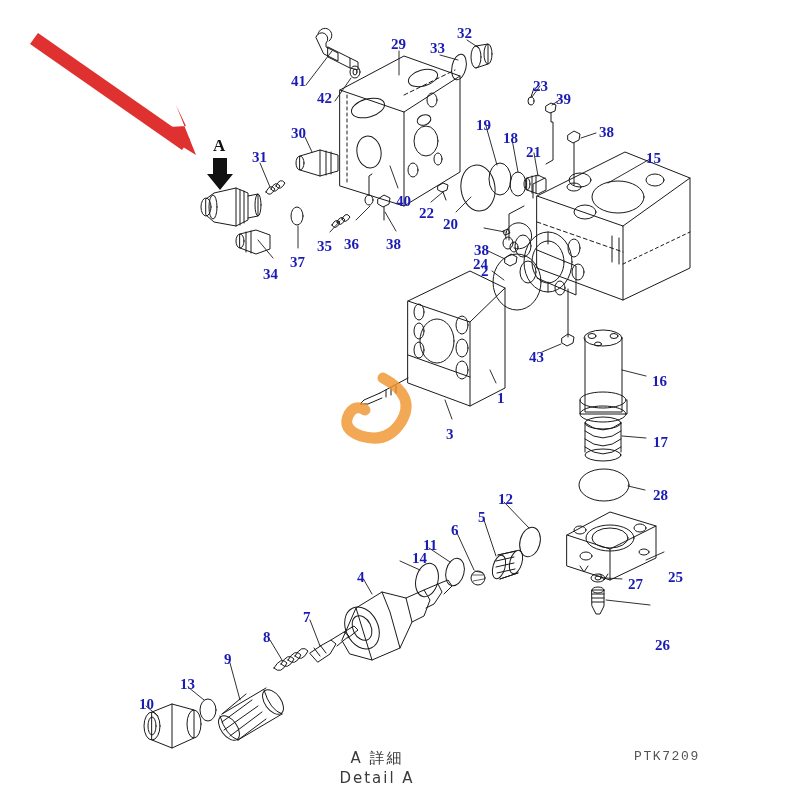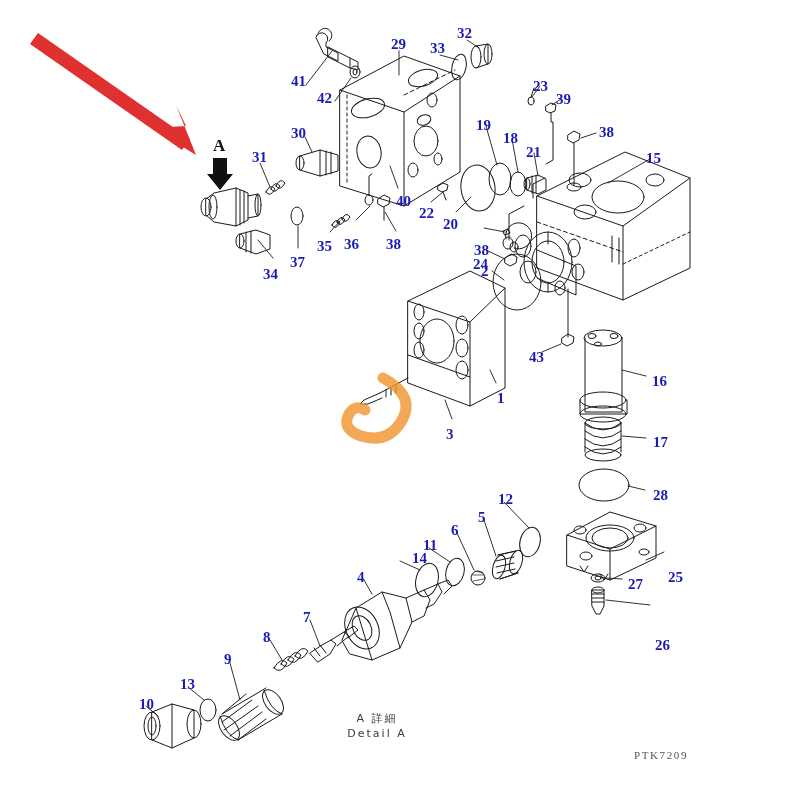--- a/index.html
+++ b/index.html
@@ -11,26 +11,26 @@
   .lbl{
     position:absolute;color:#1a1ab4;font-weight:bold;
     font-family:"Liberation Serif",serif;font-size:15px;line-height:1;
     white-space:nowrap;user-select:none;
   }
   .amark{
     position:absolute;color:#111;font-weight:bold;font-size:17px;
     font-family:"Liberation Serif",serif;
   }
   .detail{
-    position:absolute;color:#3a3a3a;font-size:11px;letter-spacing:2px;
-    font-family:"DejaVu Sans",sans-serif;line-height:1.35;text-align:center;
+    position:absolute;color:#3a3a3a;font-size:15px;letter-spacing:2px;
+    font-family:"DejaVu Sans",sans-serif;line-height:1.35;text-align:center;margin-top:36px;
   }
   .code{
-    position:absolute;color:#555;font-size:11px;letter-spacing:1.6px;
-    font-family:Liberation Serif, serif;
+    position:absolute;color:#555;font-size:13px;letter-spacing:1.6px;
+    font-family:Liberation Mono, monospace;
   }
   .wm{
     position:absolute;left:278px;top:372px;width:240px;height:52px;
     font-family:"Liberation Serif",serif;font-weight:bold;font-style:italic;
     font-size:42px;letter-spacing:-1px;opacity:.72;pointer-events:none;
   }
   .wm .b{color:#7a9ed6;}
   .wm .o{color:#f0932b;}
   .wm .r{font-size:11px;font-style:normal;vertical-align:super;color:#7a9ed6;}
 </style>

